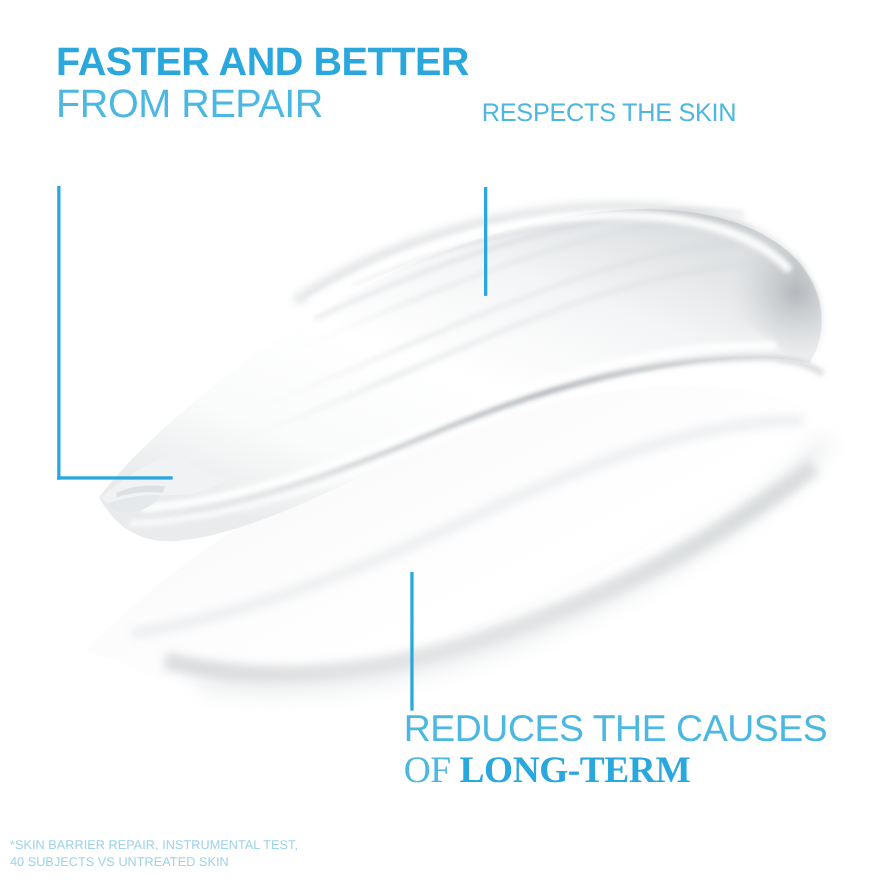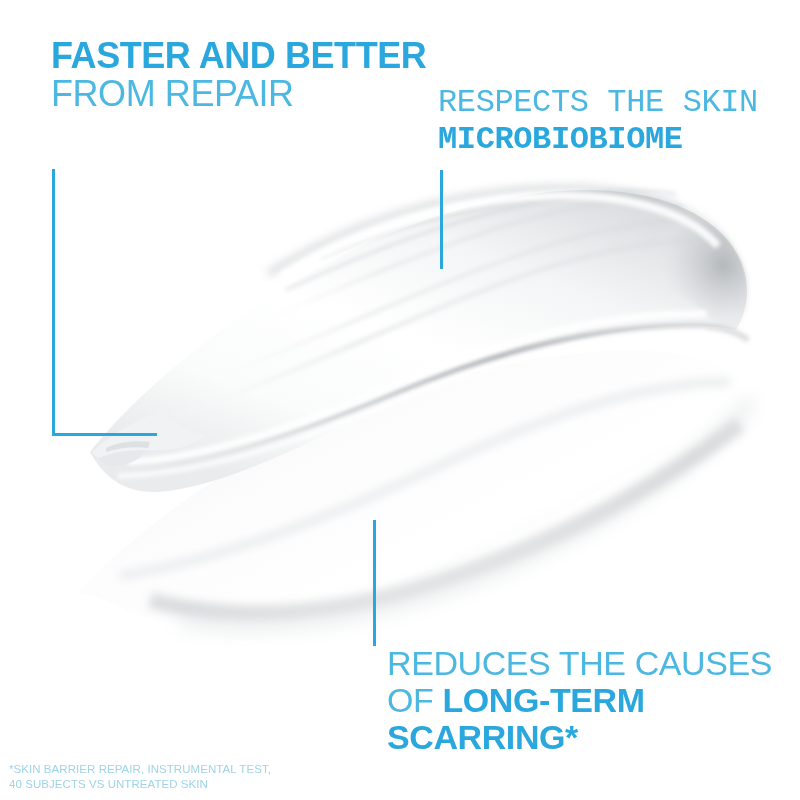--- a/index.html
+++ b/index.html
@@ -43,46 +43,46 @@
     font-weight: 700;
     color: #2aa8dd;
   }
   .light {
     font-weight: 400;
     color: #4cb8e2;
   }
   .bold.inl, .light.inl {
     display: inline;
     white-space: pre;
+    font-family: Liberation Serif, serif;
   }
 
   
   #callout-repair {
     left: 51px;
     top: 37px;
     font-size: 36px;
   }
   #callout-repair .ln { line-height: 38px; }
 
   
   #callout-microbiome {
     left: 438px;
     top: 84px;
-    font-size: 32px;
-    font-family: Liberation Mono, monospace;
+    font-size: 23px;
   }
   #callout-microbiome .ln { line-height: 37px; }
 
   
   #callout-scarring {
     left: 367px;
     top: 645px;
     font-size: 34px;
   }
-  #callout-scarring .ln { line-height: 37px; margin-left: 20px; }
+  #callout-scarring .ln { line-height: 37px; }
 
   
   .connector {
     position: absolute;
     background: #2aa8dd;
   }
   #connector-repair-vertical {
     left: 52px;
     top: 169px;
     width: 3px;
@@ -252,29 +252,27 @@
   <div class="callout" id="callout-repair">
     <span class="ln bold">FASTER AND BETTER</span>
     <span class="ln light">FROM REPAIR</span>
   </div>
 
   <div class="connector" id="connector-repair-vertical"></div>
   <div class="connector" id="connector-repair-horizontal"></div>
 
   <div class="callout" id="callout-microbiome">
     <span class="ln light">RESPECTS THE SKIN</span>
-    <span class="ln bold">MICROBIOBIOME</span>
   </div>
 
   <div class="connector" id="connector-microbiome"></div>
 
   <div class="callout" id="callout-scarring">
     <span class="ln light">REDUCES THE CAUSES</span>
     <span class="ln"><span class="light inl">OF </span><span class="bold inl">LONG-TERM</span></span>
-    <span class="ln bold">SCARRING*</span>
   </div>
 
   <div class="connector" id="connector-scarring"></div>
 
   <div id="footnote">
     <span class="ln">*SKIN BARRIER REPAIR, INSTRUMENTAL TEST,</span>
     <span class="ln">40 SUBJECTS VS UNTREATED SKIN</span>
   </div>
 
 </div>

